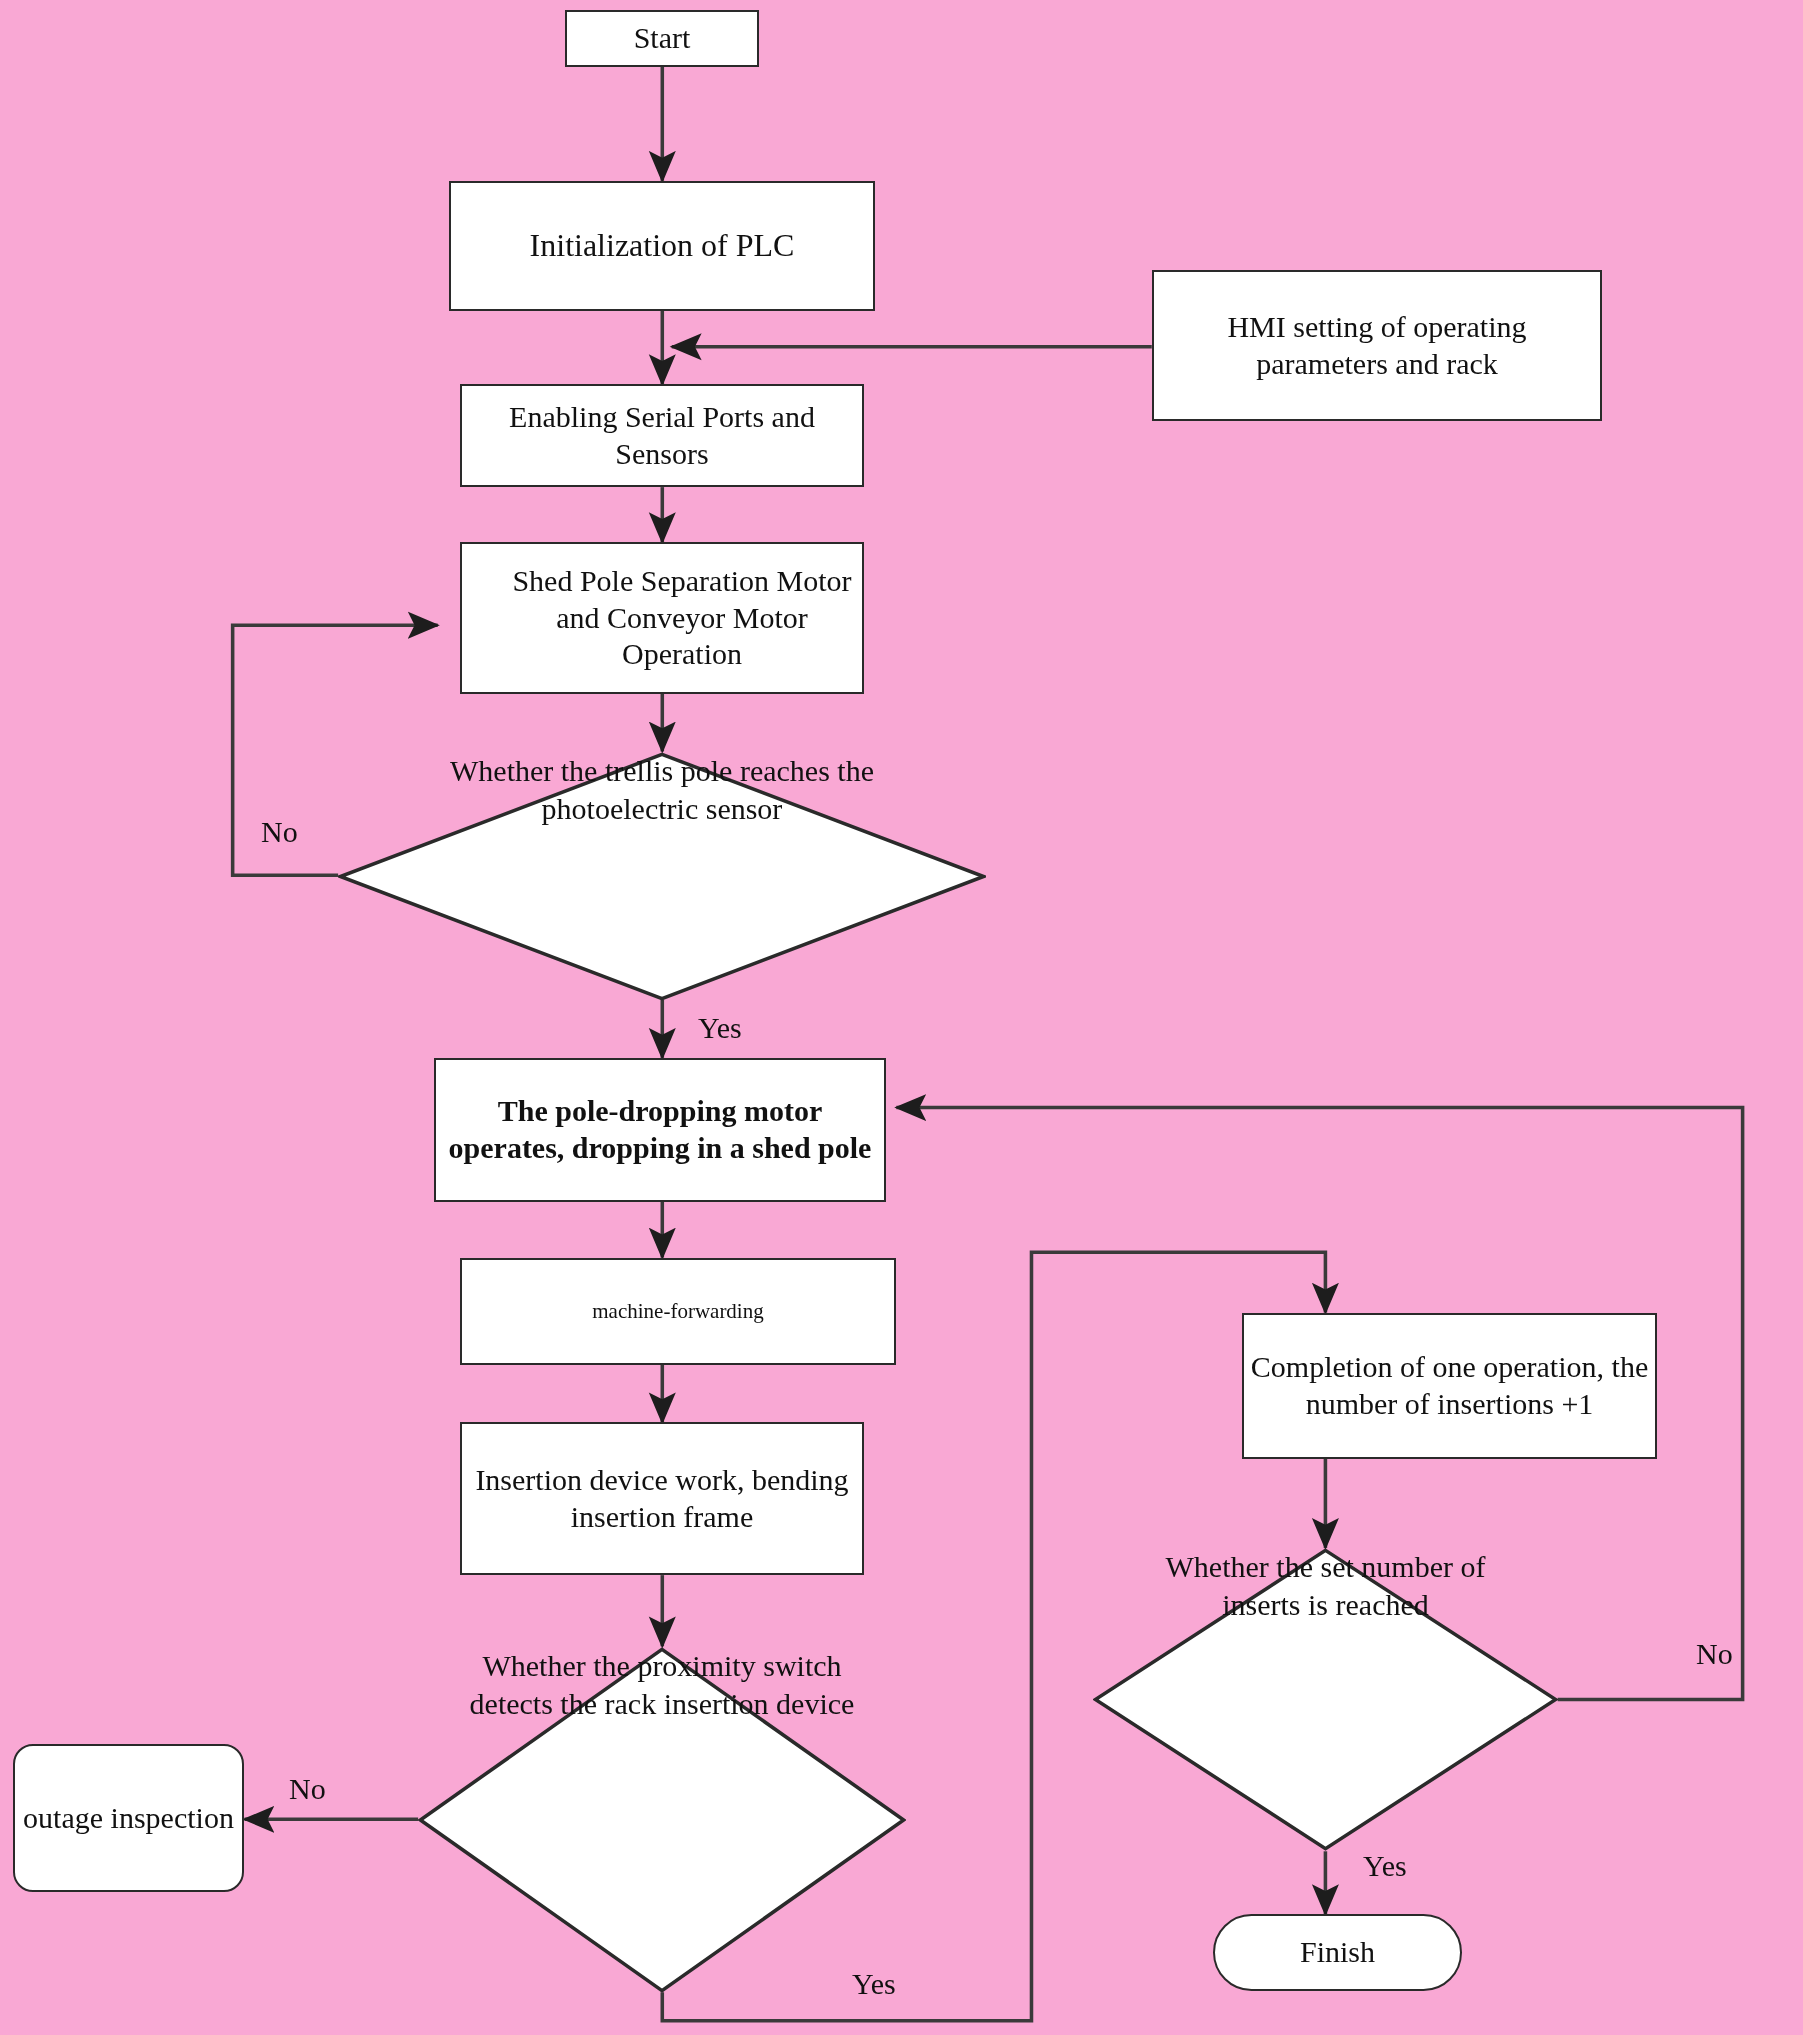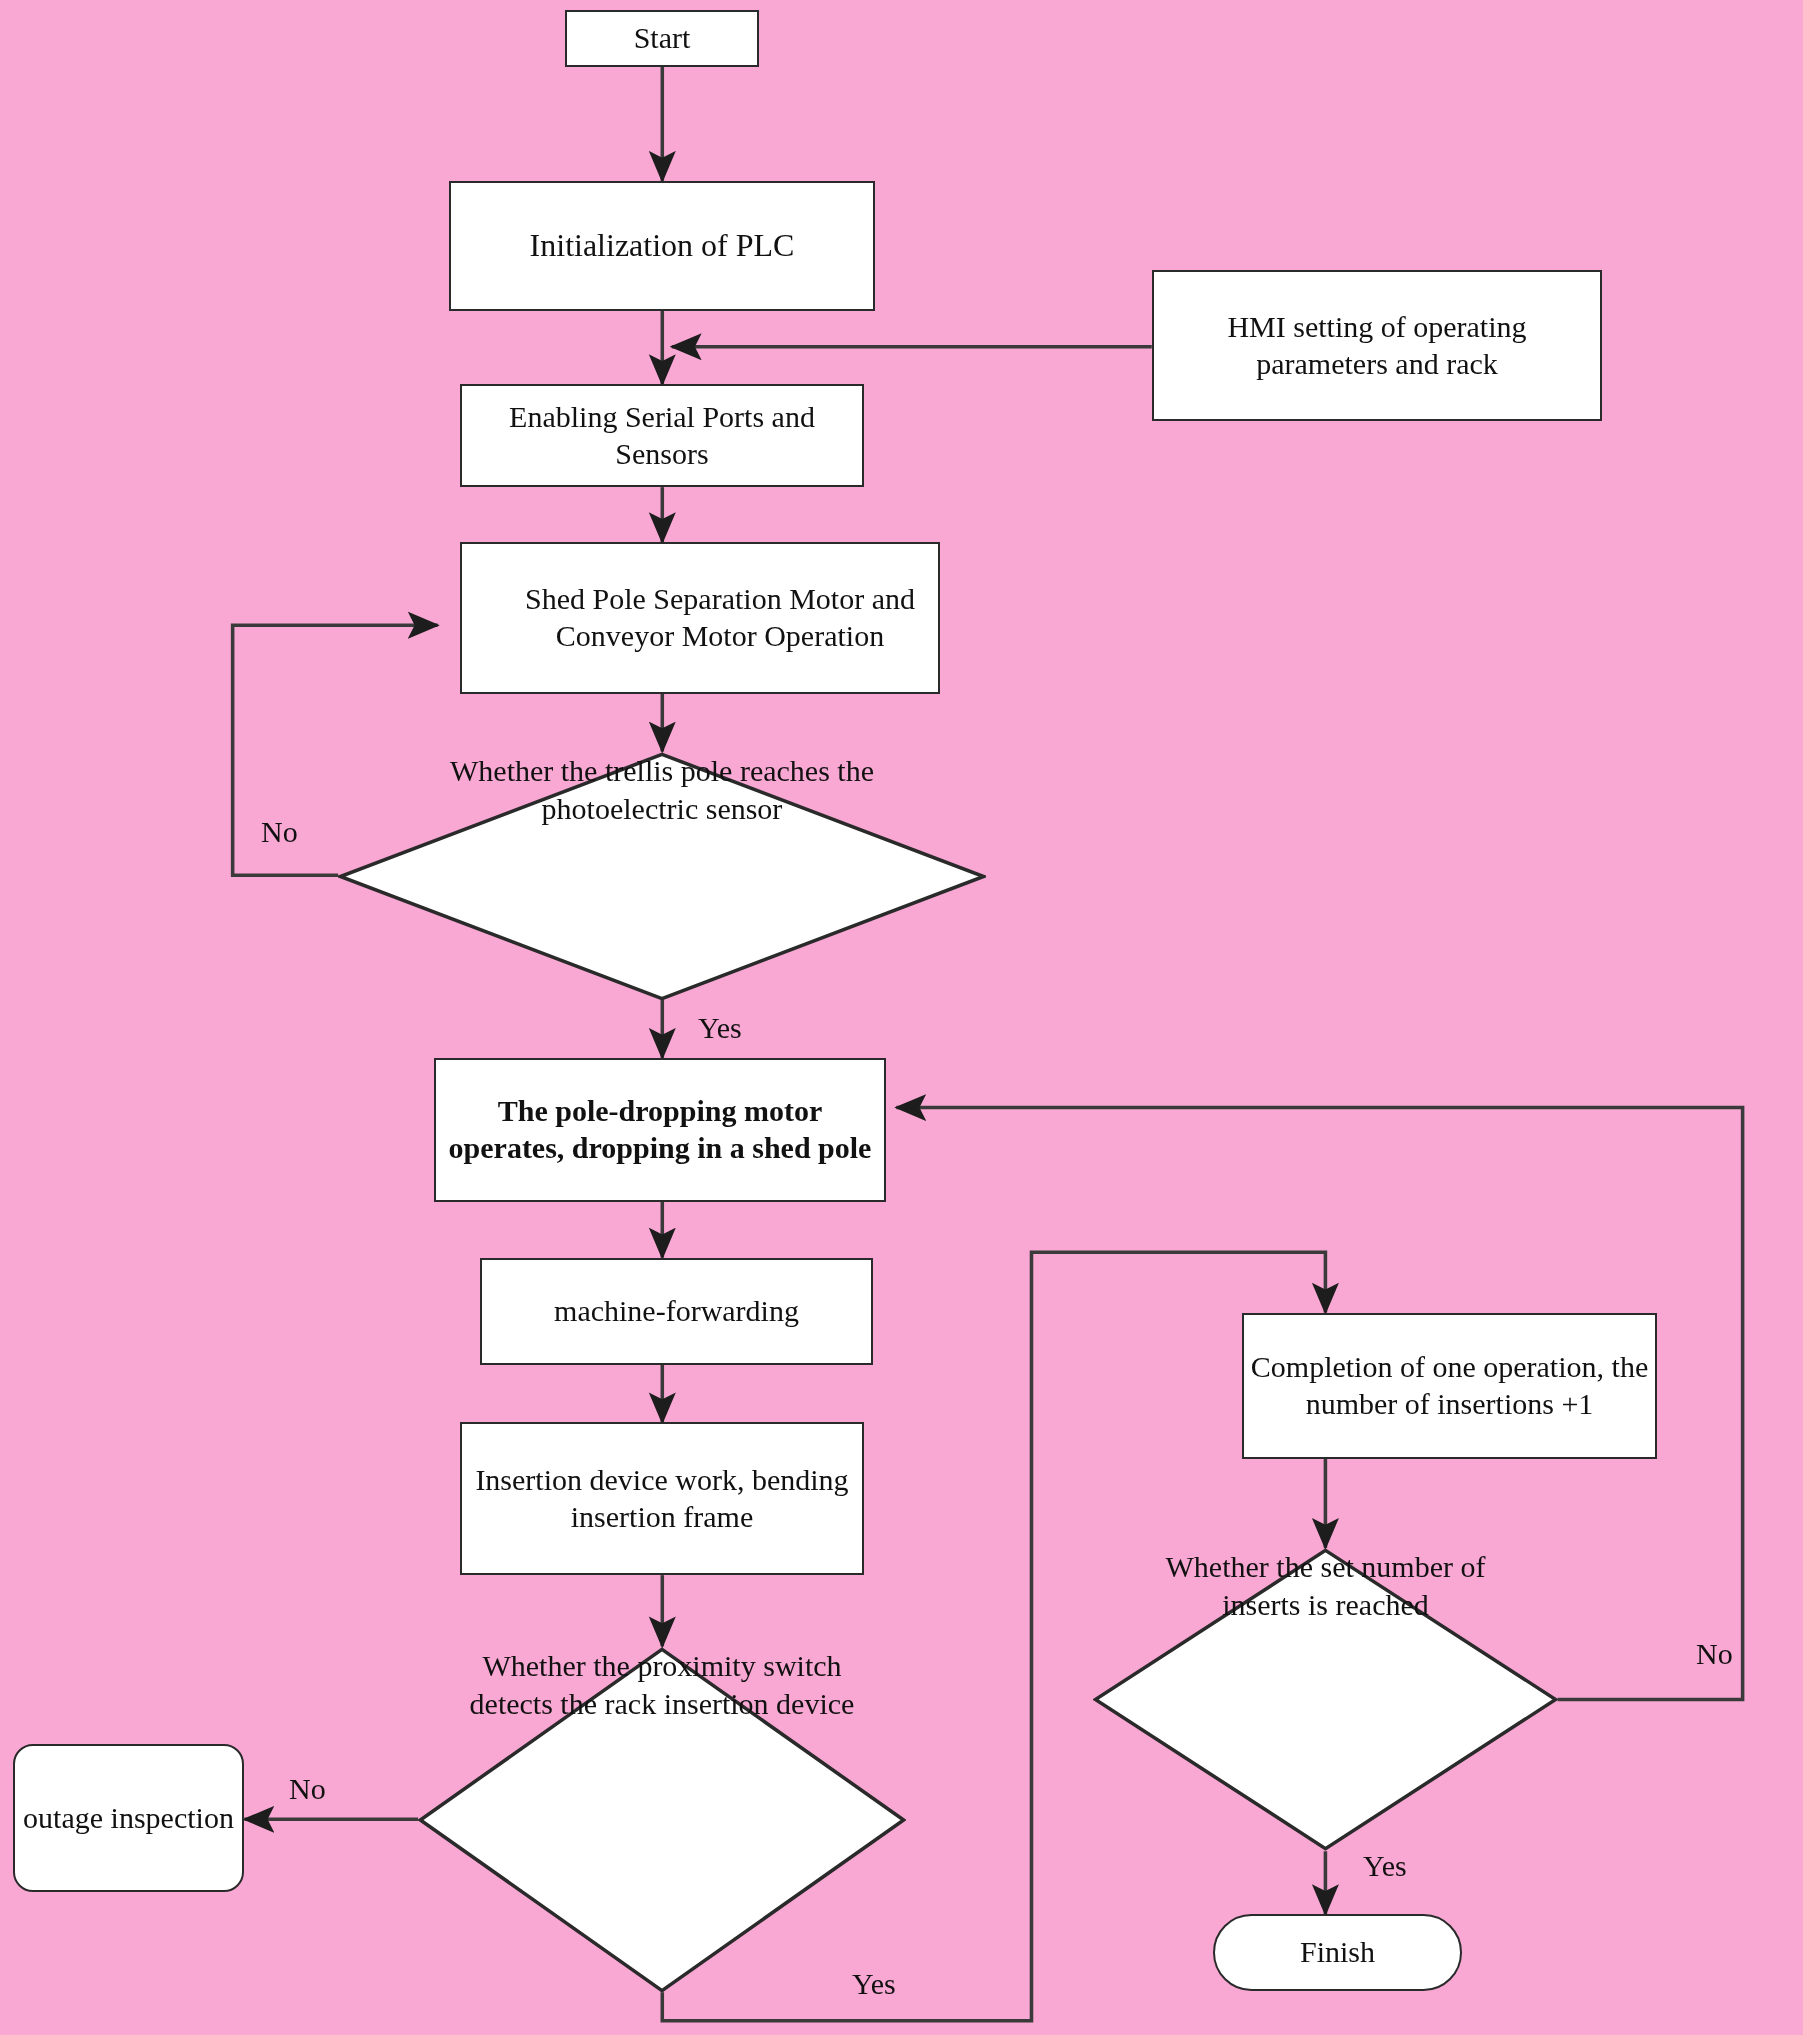--- a/index.html
+++ b/index.html
@@ -72,36 +72,36 @@
   </div>
 
   <div class="node proc" style="left:1152px;top:270px;width:450px;height:151px;font-size:30px;">
     <span class="lbl">HMI setting of operating parameters and rack</span>
   </div>
 
   <div class="node proc" style="left:460px;top:384px;width:404px;height:103px;font-size:30px;">
     <span class="lbl">Enabling Serial Ports and Sensors</span>
   </div>
 
-  <div class="node proc" style="left:460px;top:542px;width:480px;height:152px;font-size:30px;padding-left:40px;">
+  <div class="node proc" style="left:460px;top:542px;width:404px;height:152px;font-size:30px;padding-left:40px;">
     <span class="lbl">Shed Pole Separation Motor and Conveyor Motor Operation</span>
   </div>
 
   <div class="diamond" style="left:338px;top:752px;width:648px;height:249px;font-size:30px;">
     <svg class="dshape" viewBox="0 0 1094 420" preserveAspectRatio="none">
       <polygon points="547,4 1090,210 547,416 4,210" fill="#ffffff" stroke="#2a2a2a" stroke-width="6"></polygon>
     </svg>
     <div class="dtext">Whether the trellis pole reaches the photoelectric sensor</div>
   </div>
 
   <div class="node proc" style="left:434px;top:1058px;width:452px;height:144px;font-size:30px;font-weight:bold;">
     <span class="lbl">The pole-dropping motor operates, dropping in a shed pole</span>
   </div>
 
-  <div class="node proc" style="left:460px;top:1258px;width:393px;height:107px;font-size:30px;margin-left:20px;">
+  <div class="node proc" style="left:460px;top:1258px;width:436px;height:107px;font-size:21px;">
     <span class="lbl">machine-forwarding</span>
   </div>
 
   <div class="node proc" style="left:460px;top:1422px;width:404px;height:153px;font-size:30px;">
     <span class="lbl">Insertion device work, bending insertion frame</span>
   </div>
 
   <div class="diamond" style="left:418px;top:1647px;width:488px;height:346px;font-size:30px;">
     <svg class="dshape" viewBox="0 0 824 584" preserveAspectRatio="none">
       <polygon points="412,4 820,292 412,580 4,292" fill="#ffffff" stroke="#2a2a2a" stroke-width="6"></polygon>

